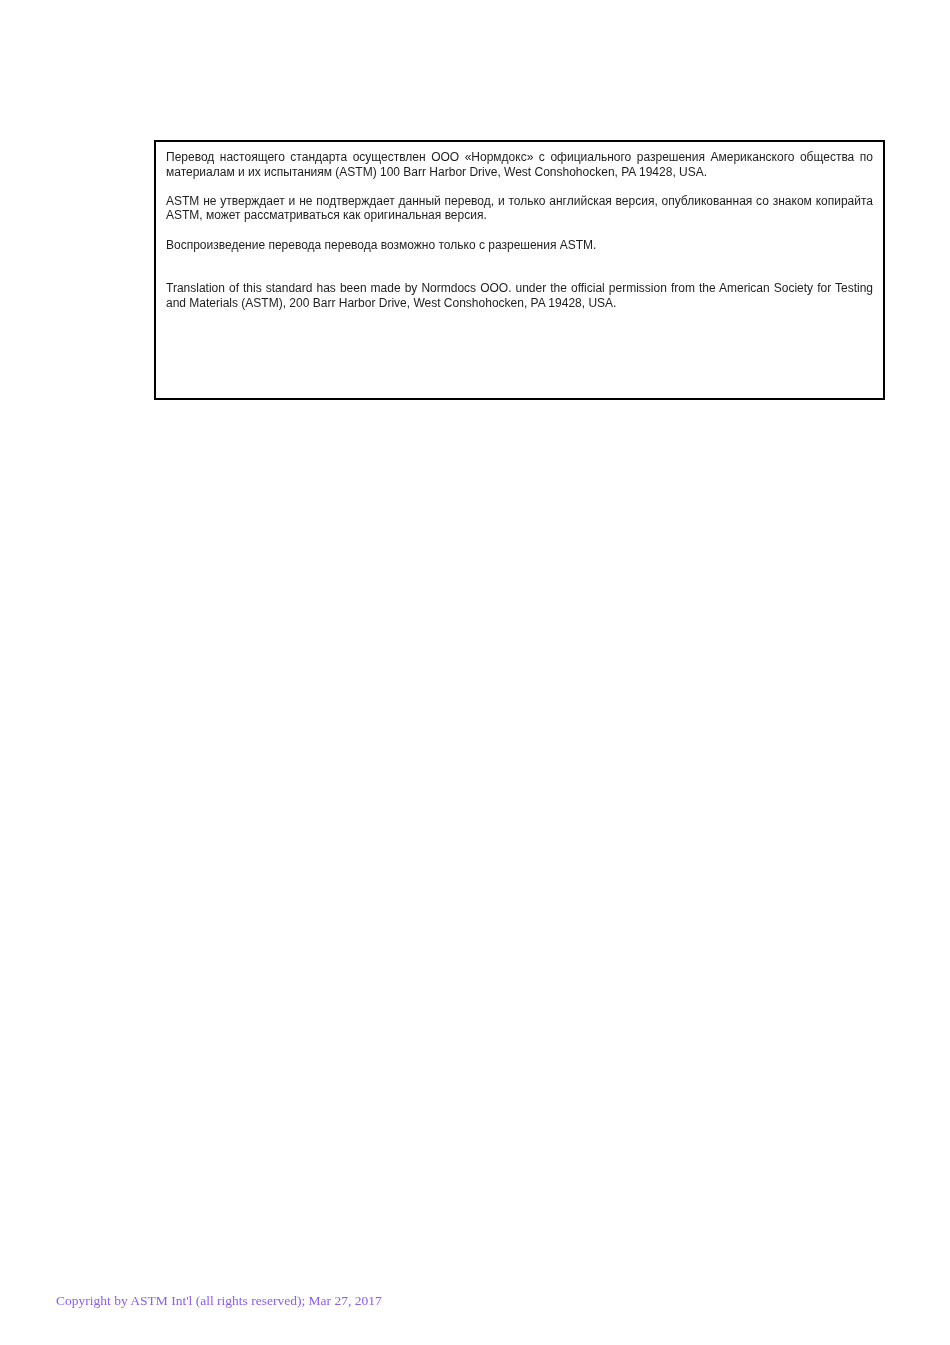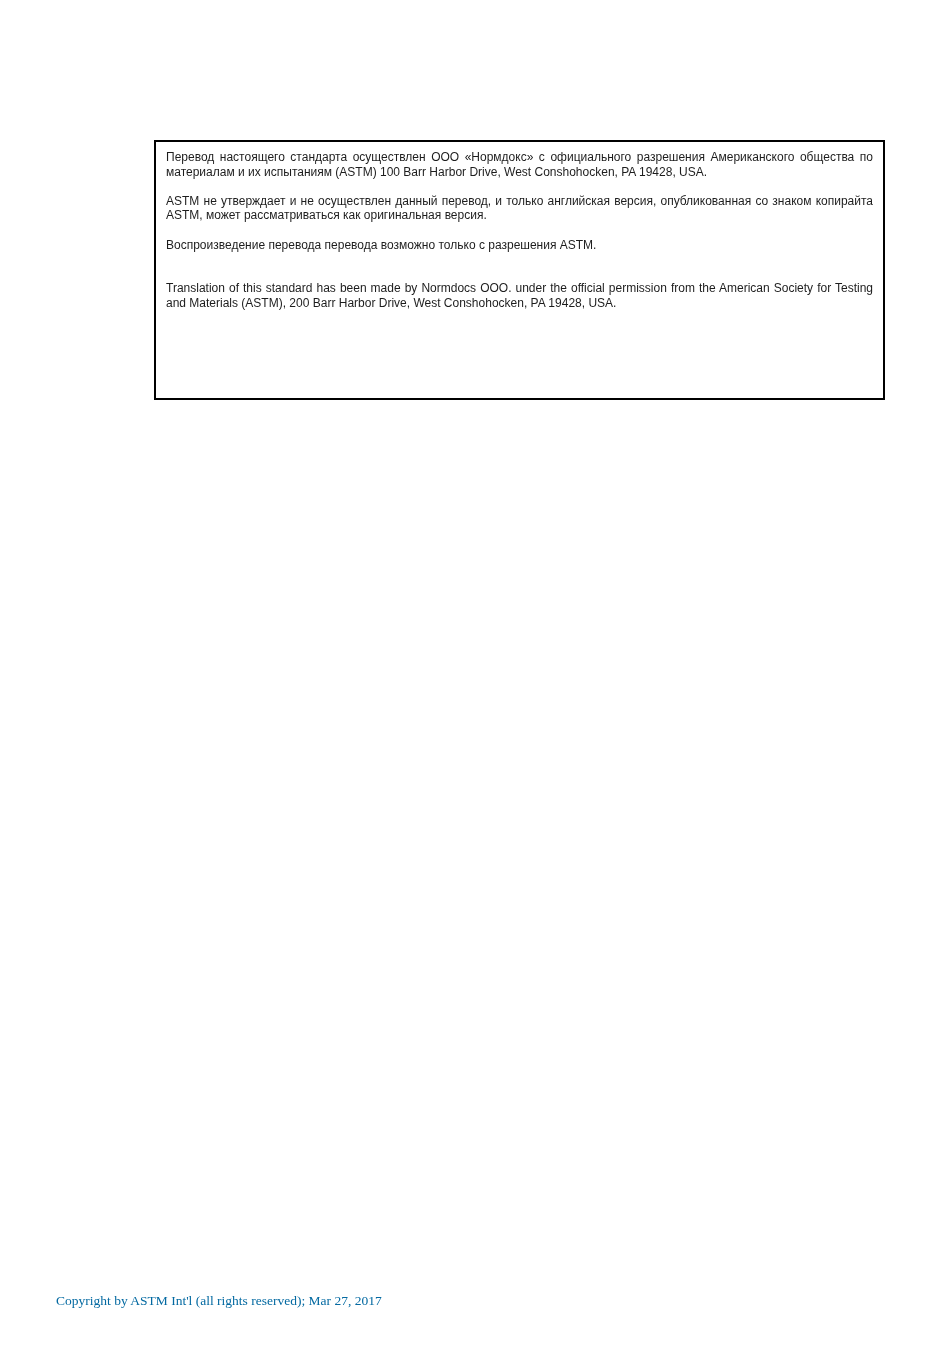--- a/index.html
+++ b/index.html
@@ -36,31 +36,31 @@
   .notice-box p.extra-gap {
     margin-top: 29.2px;
   }
   .copyright {
     position: absolute;
     left: 56px;
     top: 1293px;
     font-family: "Liberation Serif", serif;
     font-size: 13.5px;
     line-height: 16px;
-    color: #0369a1;
+    color: #8b5cf6;
     white-space: nowrap;
   }
 </style>
 </head>
 <body>
 
 <div class="page">
 
   <div class="notice-box">
     <p>Перевод настоящего стандарта осуществлен ООО «Нормдокс» с официального разрешения Американского общества по материалам и их испытаниям (ASTM) 100 Barr Harbor Drive, West Conshohocken, PA 19428, USA.</p>
-    <p>ASTM не утверждает и не осуществлен данный перевод, и только английская версия, опубликованная со знаком копирайта ASTM, может рассматриваться как оригинальная версия.</p>
+    <p>ASTM не утверждает и не подтверждает данный перевод, и только английская версия, опубликованная со знаком копирайта ASTM, может рассматриваться как оригинальная версия.</p>
     <p>Воспроизведение перевода перевода возможно только с разрешения ASTM.</p>
     <p class="extra-gap">Translation of this standard has been made by Normdocs OOO. under the official permission from the American Society for Testing and Materials (ASTM), 200 Barr Harbor Drive, West Conshohocken, PA 19428, USA.</p>
   </div>
 
   <div class="copyright">Copyright by ASTM Int'l (all rights reserved); Mar 27, 2017</div>
 
 </div>
 
 </body></html>

